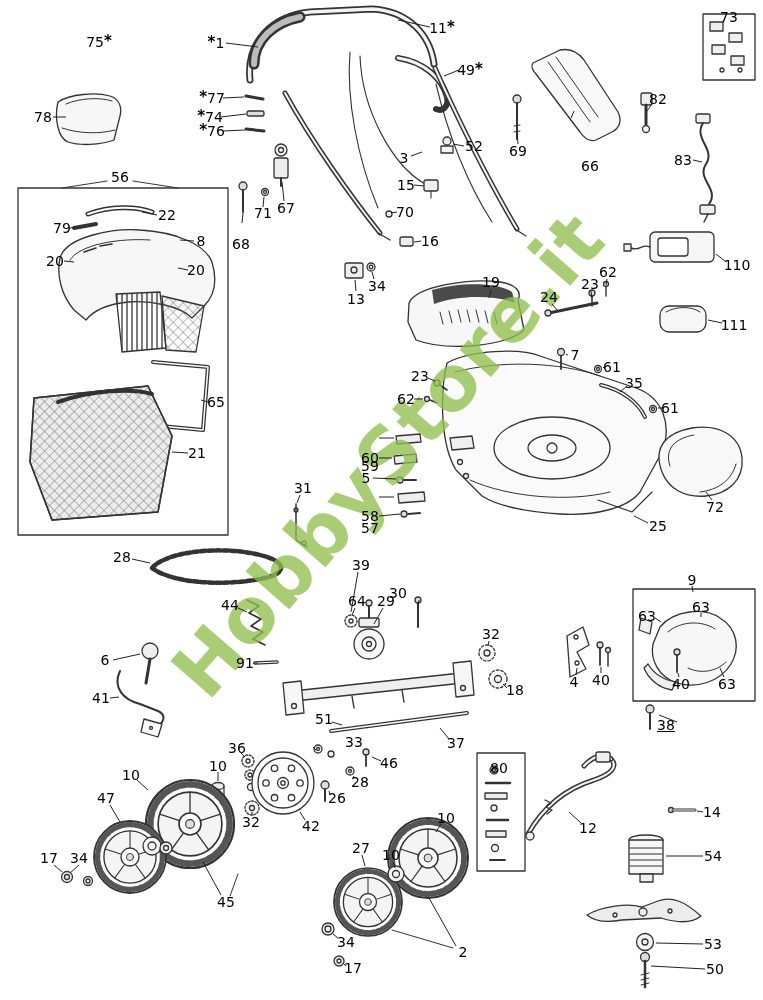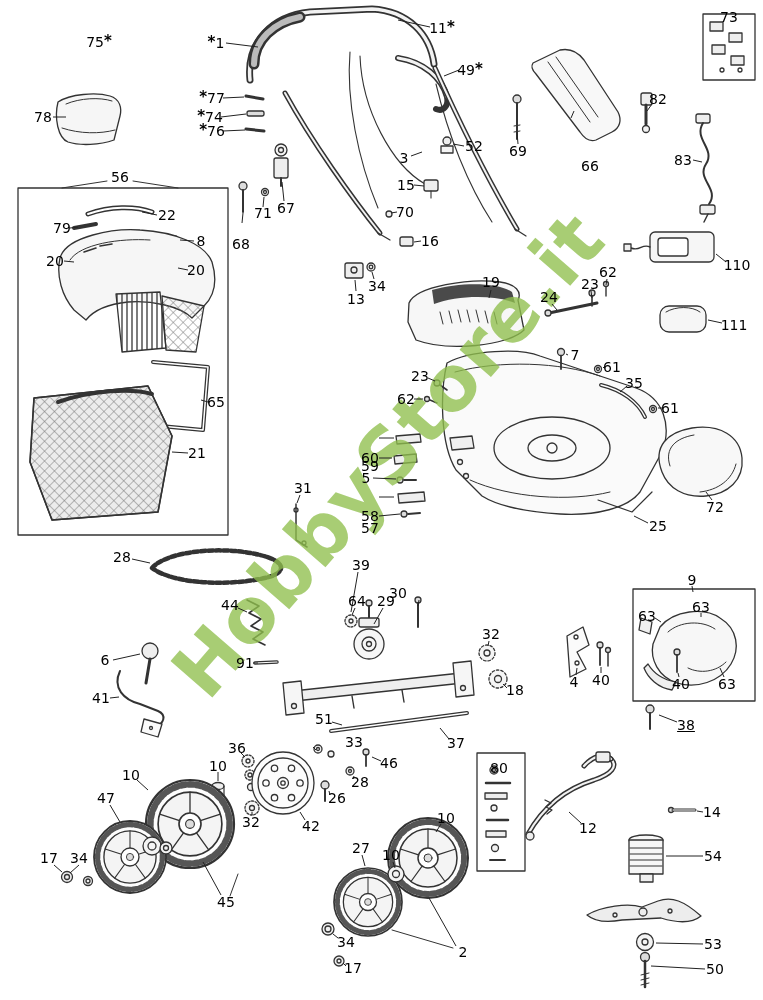--- a/index.html
+++ b/index.html
@@ -506,21 +506,21 @@
       <span class="part-label" style="left: 647px; top: 616px;">63</span>
       <span class="part-label" style="left: 701px; top: 607px;">63</span>
       <span class="part-label" style="left: 727px; top: 684px;">63</span>
       <span class="part-label" style="left: 105px; top: 660px;">6</span>
       <span class="part-label" style="left: 245px; top: 663px;">91</span>
       <span class="part-label" style="left: 515px; top: 690px;">18</span>
       <span class="part-label" style="left: 101px; top: 698px;">41</span>
       <span class="part-label" style="left: 574px; top: 682px;">4</span>
       <span class="part-label" style="left: 601px; top: 680px;">40</span>
       <span class="part-label" style="left: 681px; top: 684px;">40</span>
-      <span class="part-label" style="left: 686px; top: 725px; text-decoration: underline;">38</span>
+      <span class="part-label" style="left: 666px; top: 725px; text-decoration: underline;">38</span>
       <span class="part-label" style="left: 324px; top: 719px;">51</span>
       <span class="part-label" style="left: 456px; top: 743px;">37</span>
       <span class="part-label" style="left: 237px; top: 748px;">36</span>
       <span class="part-label" style="left: 310px; top: 742px; margin-left: 44px;">33</span>
       <span class="part-label" style="left: 389px; top: 763px;">46</span>
       <span class="part-label" style="left: 131px; top: 775px;">10</span>
       <span class="part-label" style="left: 218px; top: 766px;">10</span>
       <span class="part-label" style="left: 360px; top: 782px;">28</span>
       <span class="part-label" style="left: 337px; top: 798px;">26</span>
       <span class="part-label" style="left: 499px; top: 768px;">80</span>

